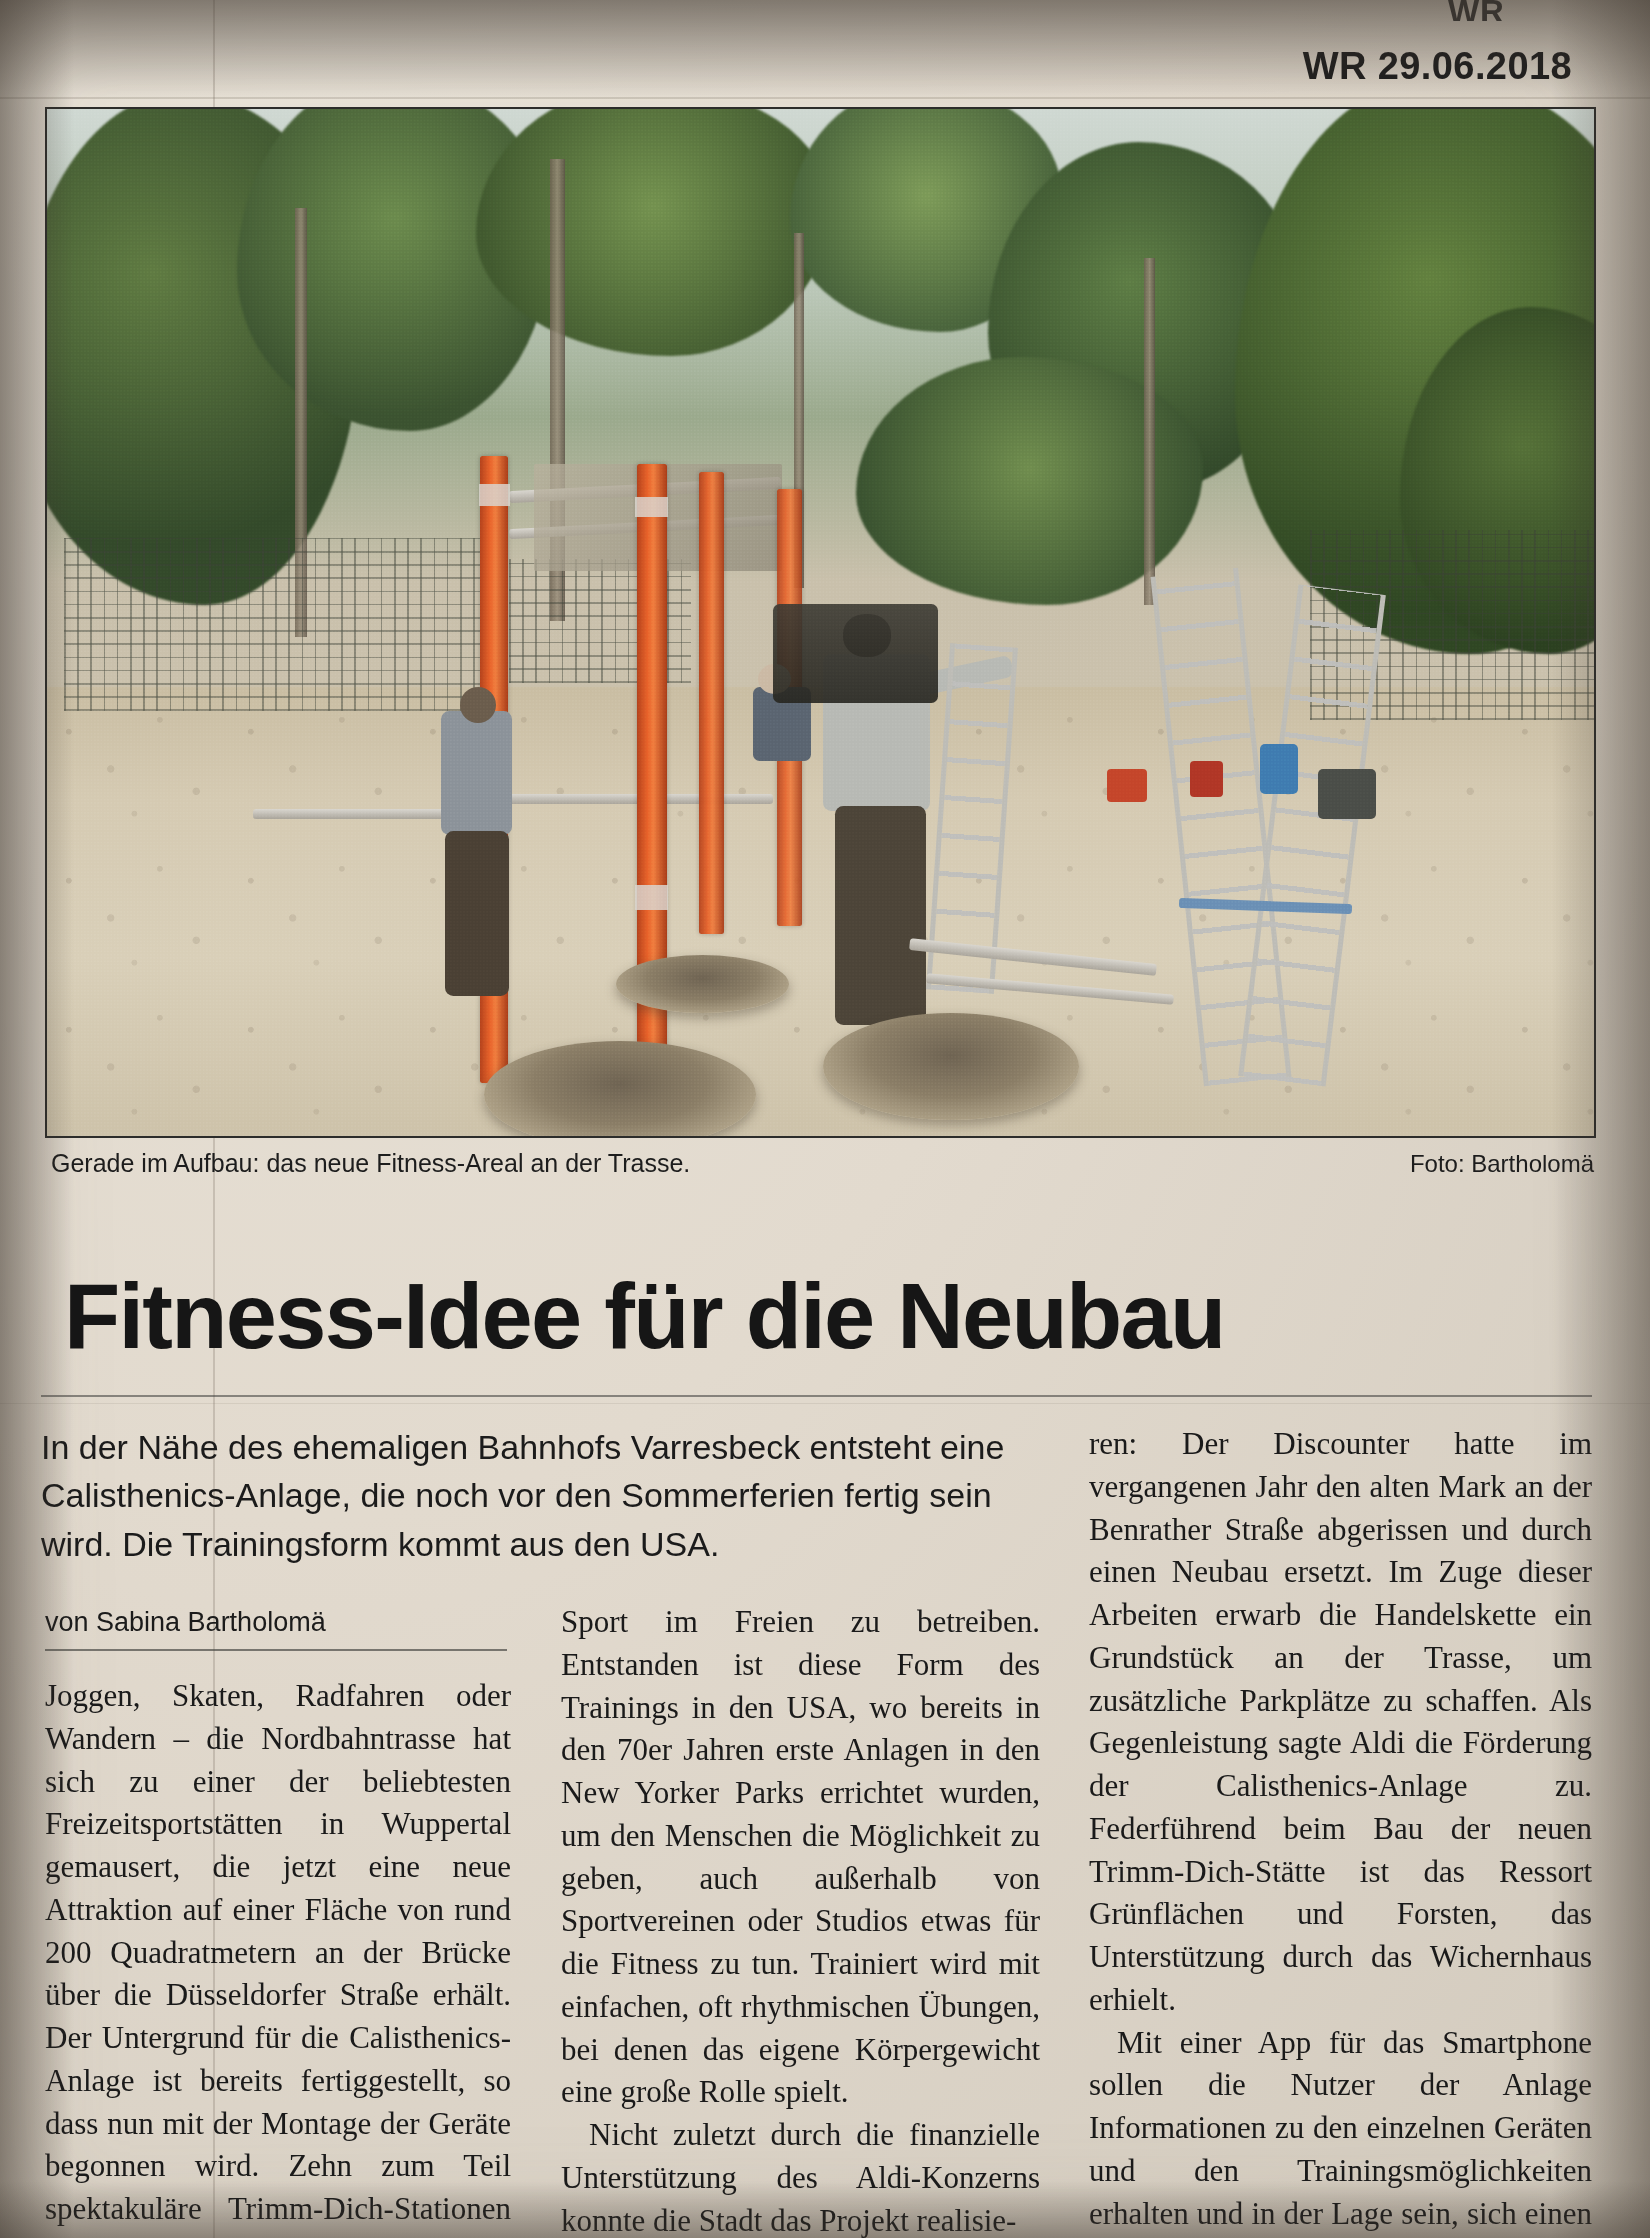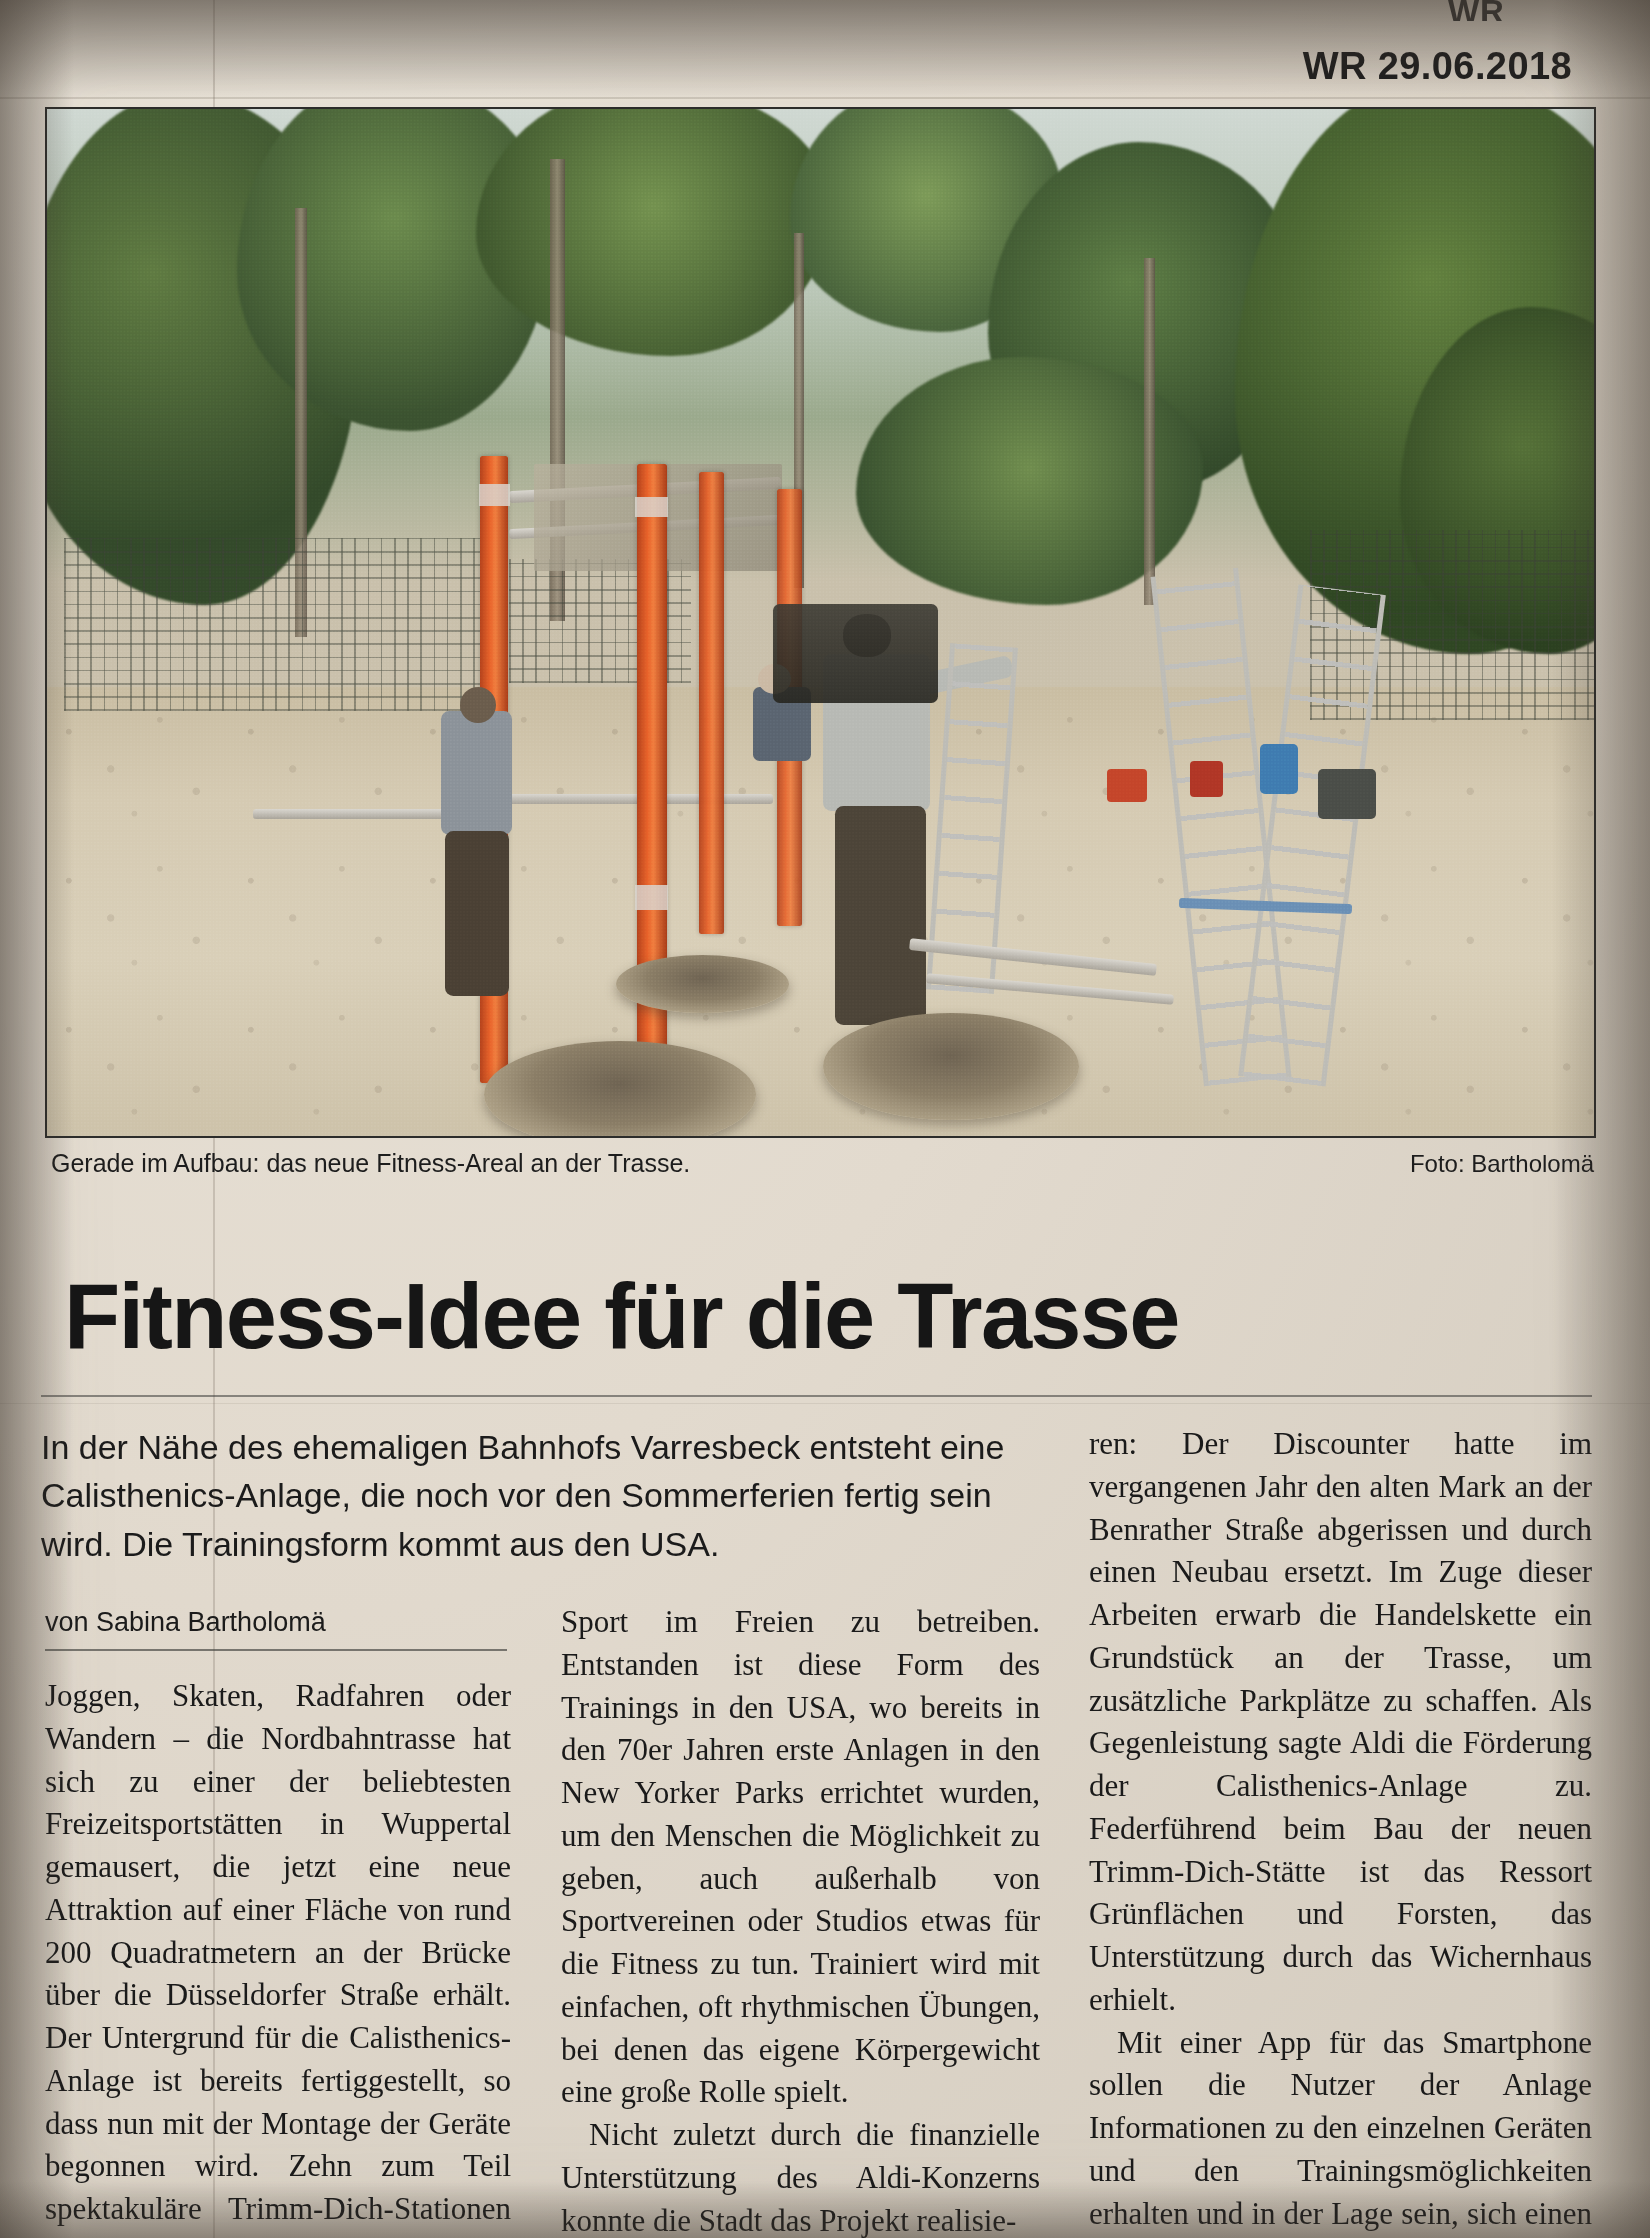--- a/index.html
+++ b/index.html
@@ -359,21 +359,21 @@
 
       <div class="photo-grain"></div>
     </div>
   </div>
 
   <div class="caption-row">
     <span>Gerade im Aufbau: das neue Fitness-Areal an der Trasse.</span>
     <span class="caption-credit">Foto: Bartholomä</span>
   </div>
 
-  <h1 class="headline">Fitness-Idee für die Trasse</h1>
+  <h1 class="headline">Fitness-Idee für die Neubau</h1>
 
   <div class="rule" style="left:41px; top:1395px; width:1551px; height:1.7px; opacity:.55;"></div>
 
   <div class="lead">In der Nähe des ehemaligen Bahnhofs Varresbeck entsteht eine Calisthenics-Anlage, die noch vor den Sommerferien fertig sein wird. Die Trainingsform kommt aus den USA.</div>
 
   <div class="byline">von Sabina Bartholomä</div>
   <div class="byline-rule"></div>
 
   <div class="col col1">
     <p>Joggen, Skaten, Radfahren oder Wandern – die Nordbahntrasse hat sich zu einer der beliebtesten Freizeitsportstätten in Wuppertal gemausert, die jetzt eine neue Attraktion auf einer Fläche von rund 200 Quadratmetern an der Brücke über die Düsseldorfer Straße erhält. Der Untergrund für die Calisthenics-Anlage ist bereits fertiggestellt, so dass nun mit der Montage der Geräte begonnen wird. Zehn zum Teil spektakuläre Trimm-Dich-Stationen laden dann in kurzer Zeit ein,</p>

